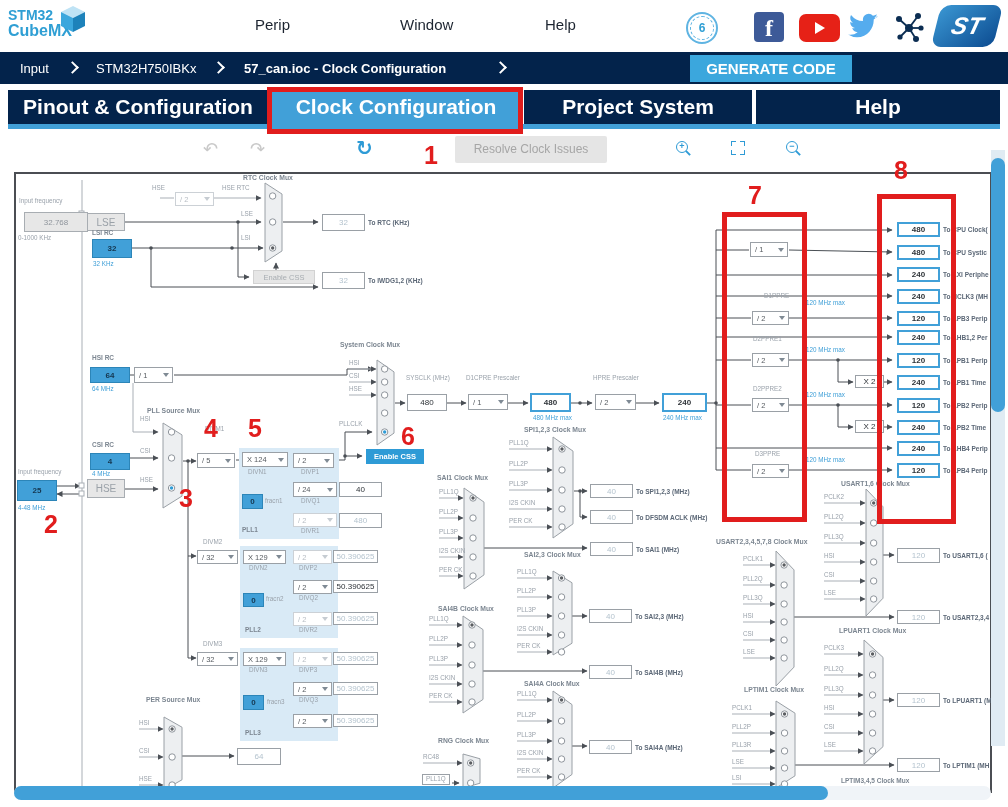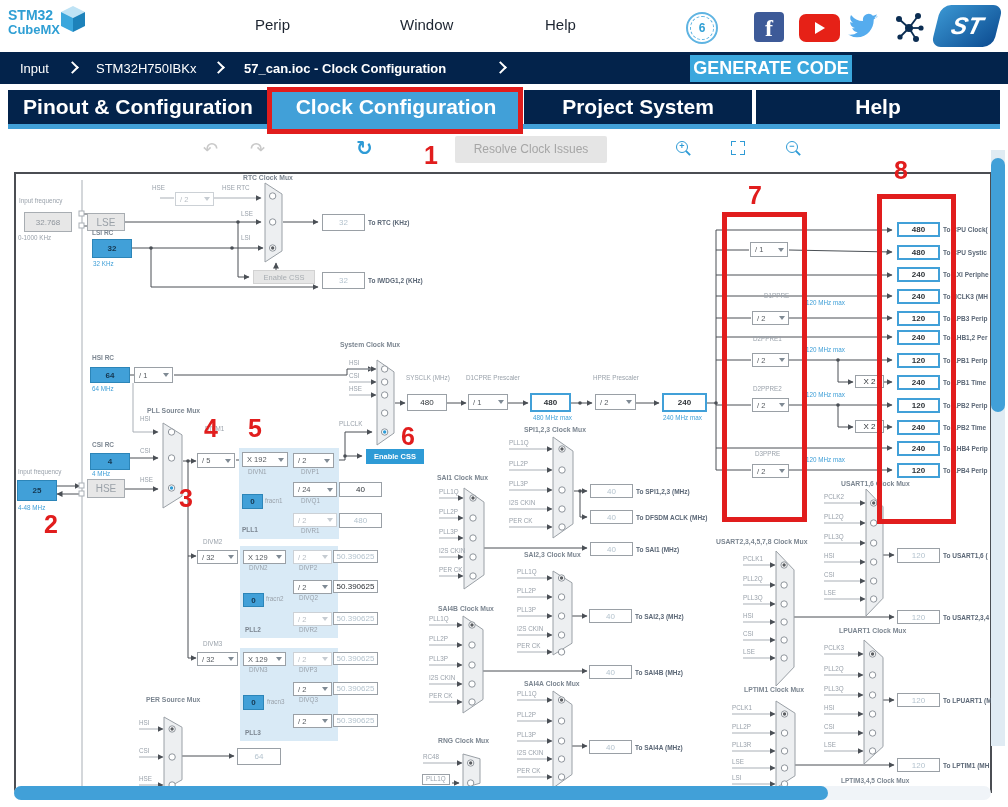--- a/index.html
+++ b/index.html
@@ -1,35 +1,35 @@
 <!DOCTYPE html>
 <html><head>
 <meta charset="utf-8">
 <style>
 *{margin:0;padding:0;box-sizing:border-box}
 html,body{width:1008px;height:807px;overflow:hidden}
 body{position:relative;font-family:"Liberation Sans",sans-serif;background:#fff}
 
 #topbar{position:absolute;left:0;top:0;width:1008px;height:52px;background:#fff}
 .logo-txt{position:absolute;left:8px;top:8px;line-height:1.05;color:#2f9fd4;font-weight:bold}
-.logo-l1{font-size:14px}.logo-l2{font-size:13px}
+.logo-l1{font-size:14px}.logo-l2{font-size:16px}
 .menu{position:absolute;top:16px;font-size:15px;color:#1c2430;cursor:default}
 .sicon{position:absolute;top:12px}
 .badge{width:32px;height:32px;border:2px solid #5fb4e2;border-radius:50%;color:#2f9fd4;font-weight:bold;font-size:12px;display:flex;align-items:center;justify-content:center}
 .badge i{border:1px dashed #5fb4e2;border-radius:50%;width:24px;height:24px;display:flex;align-items:center;justify-content:center;font-style:normal}
 .fb{width:30px;height:30px;background:#3d5a98;border-radius:4px;color:#fff;font-family:"Liberation Serif",serif;font-weight:bold;font-size:24px;text-align:center;line-height:32px}
 .yt{width:41px;height:28px;background:#e62117;border-radius:7px;display:flex;align-items:center;justify-content:center}
 .yt b{width:0;height:0;border-left:10px solid #fff;border-top:6px solid transparent;border-bottom:6px solid transparent}
 .stlogo{width:62px;height:42px;background:linear-gradient(135deg,#3a96d2,#0d4d92);border-radius:10px;transform:skewX(-14deg);color:#fff;font-weight:bold;font-style:italic;font-size:24px;display:flex;align-items:center;justify-content:center}
 
 #crumbbar{position:absolute;left:0;top:52px;width:1008px;height:32px;background:#03234b}
 .crumb{position:absolute;top:9px;font-size:13px;color:#fff;white-space:nowrap}
 .crumb.b{font-weight:bold}
 .chev{position:absolute;top:11px;width:9px;height:9px;border-top:2.5px solid #fff;border-right:2.5px solid #fff;transform:rotate(45deg)}
-.genbtn{position:absolute;left:690px;top:3px;width:162px;height:27px;background:#3ba7dd;color:#fff;font-weight:bold;font-size:18px;text-align:center;line-height:27px;border:none;font-family:"Liberation Sans",sans-serif}
+.genbtn{position:absolute;left:690px;top:3px;width:162px;height:27px;background:#3ba7dd;color:#fff;font-weight:bold;font-size:15px;text-align:center;line-height:27px;border:none;font-family:"Liberation Sans",sans-serif}
 
 .tab{position:absolute;top:90px;height:34px;background:#03234b;color:#fff;font-weight:bold;font-size:21px;text-align:center;line-height:34px;cursor:default}
 .tab.on{background:#41a0d8}
 #bluestrip{position:absolute;left:8px;top:124px;width:992px;height:5px;background:#41a0d8}
 
 .tbi{position:absolute;font-family:"DejaVu Sans",sans-serif}
 .mag{position:absolute;width:12px;height:12px;border:1.6px solid #2e9bd6;border-radius:50%;color:#2e9bd6;font-size:9px;font-weight:bold;text-align:center;line-height:9px}
 .maghandle{position:absolute;width:6px;height:2px;background:#2e9bd6;transform:rotate(45deg)}
 .corner{position:absolute;width:5px;height:5px}
 .resolve{position:absolute;left:455px;top:136px;width:152px;height:27px;background:#e5e5e5;color:#a6a6a6;font-size:12px;text-align:center;line-height:27px;border:none;border-radius:2px;font-family:"Liberation Sans",sans-serif}
@@ -477,21 +477,21 @@
     </div>
     <div class="dd" style="left: 134px; top: 367px; width: 39px; height: 16px;">
       <span>/ 1</span>
       <span class="tri"></span>
     </div>
     <div class="dd" style="left: 197px; top: 453px; width: 38px; height: 15px;">
       <span>/ 5</span>
       <span class="tri"></span>
     </div>
     <div class="dd" style="left: 242px; top: 452px; width: 46px; height: 15px;">
-      <span>X 192</span>
+      <span>X 124</span>
       <span class="tri"></span>
     </div>
     <div class="dd" style="left: 293px; top: 453px; width: 41px; height: 15px;">
       <span>/ 2</span>
       <span class="tri"></span>
     </div>
     <div class="dd" style="left: 293px; top: 482px; width: 44px; height: 15px;">
       <span>/ 24</span>
       <span class="tri"></span>
     </div>
@@ -560,21 +560,21 @@
       <span class="tri"></span>
     </div>
     <div class="dd" style="left: 752px; top: 398px; width: 37px; height: 14px;">
       <span>/ 2</span>
       <span class="tri"></span>
     </div>
     <div class="dd" style="left: 752px; top: 464px; width: 37px; height: 14px;">
       <span>/ 2</span>
       <span class="tri"></span>
     </div>
-    <div class="inbox gray" style="left: 24px; top: 212px; width: 48px; height: 20px;">32.768</div>
+    <div class="inbox gray" style="left: 24px; top: 212px; width: 64px; height: 20px;">32.768</div>
     <div class="inbox graybig" style="left: 87px; top: 213px; width: 38px; height: 18px;">LSE</div>
     <div class="inbox blue" style="left: 92px; top: 239px; width: 40px; height: 19px;">32</div>
     <div class="inbox blue" style="left: 90px; top: 367px; width: 40px; height: 16px;">64</div>
     <div class="inbox blue" style="left: 90px; top: 453px; width: 40px; height: 17px;">4</div>
     <div class="inbox blue" style="left: 17px; top: 480px; width: 40px; height: 21px;">25</div>
     <div class="inbox graybig" style="left: 87px; top: 479px; width: 38px; height: 19px;">HSE</div>
     <div class="inbox blue" style="left: 242px; top: 494px; width: 21px; height: 15px;">0</div>
     <div class="inbox blue" style="left: 243px; top: 593px; width: 21px; height: 14px;">0</div>
     <div class="inbox blue" style="left: 243px; top: 695px; width: 21px; height: 15px;">0</div>
     <div class="vb p" style="left: 322px; top: 214px; width: 43px; height: 17px;">32</div>

